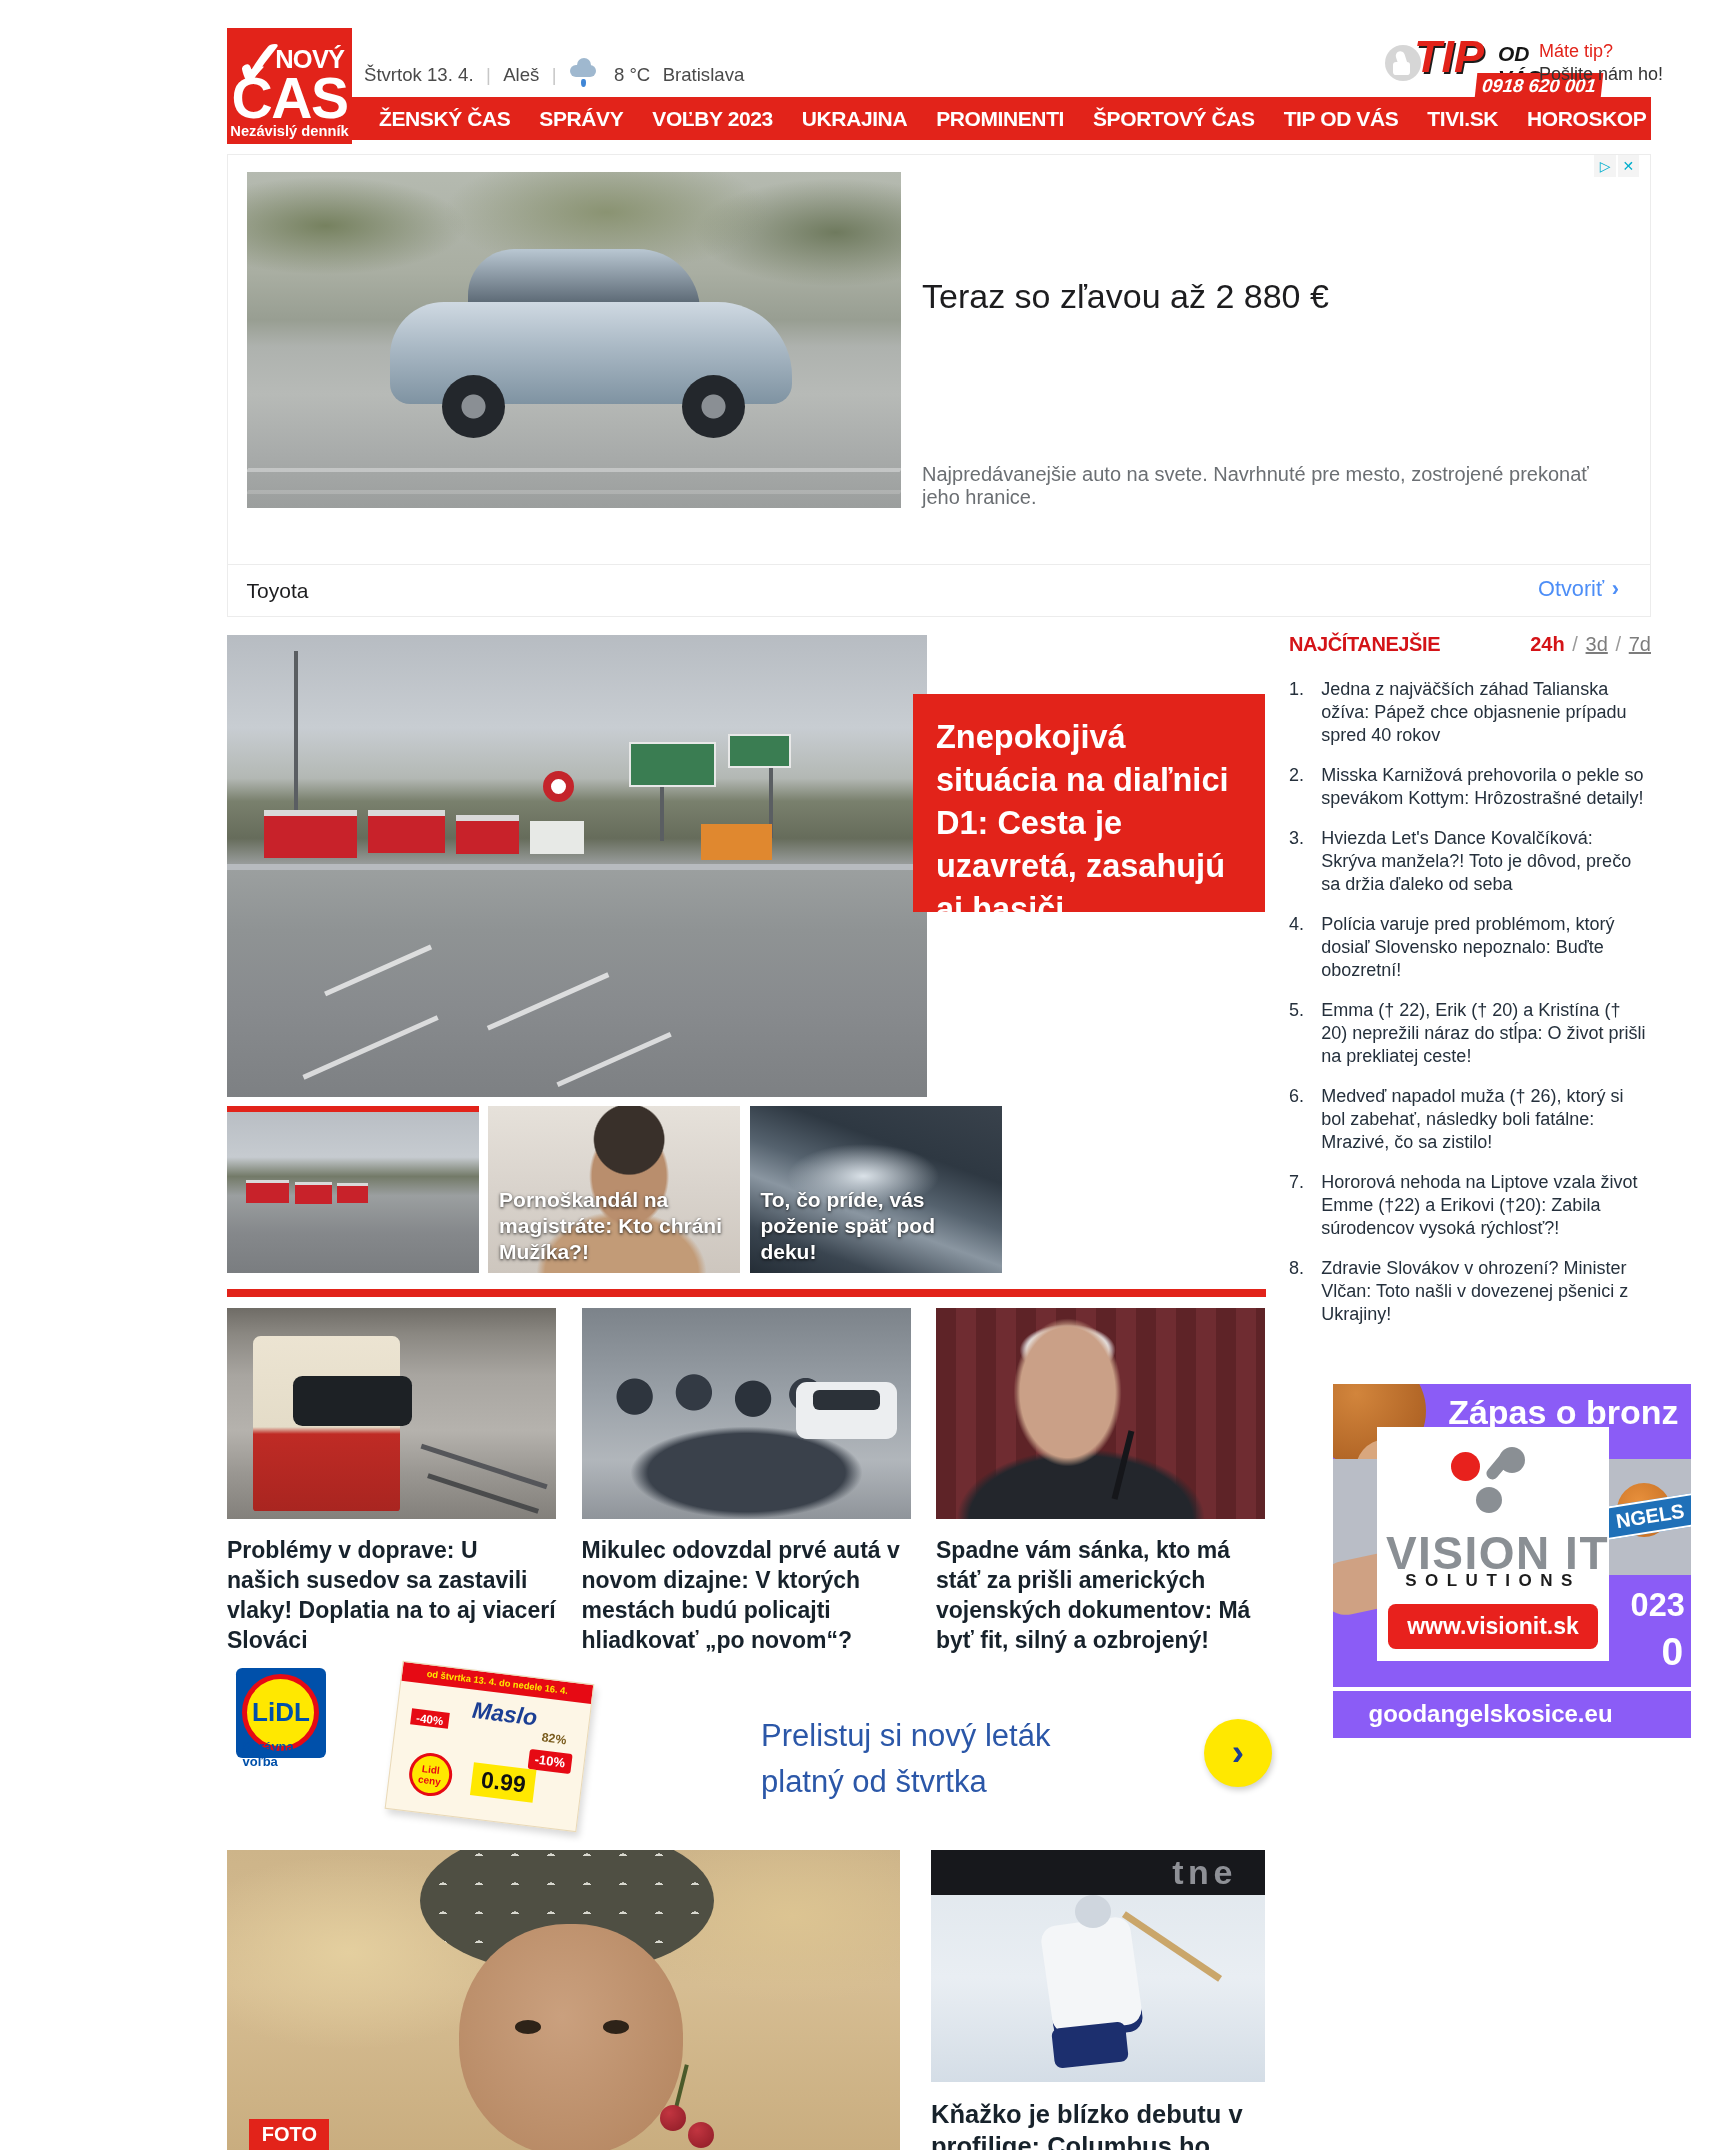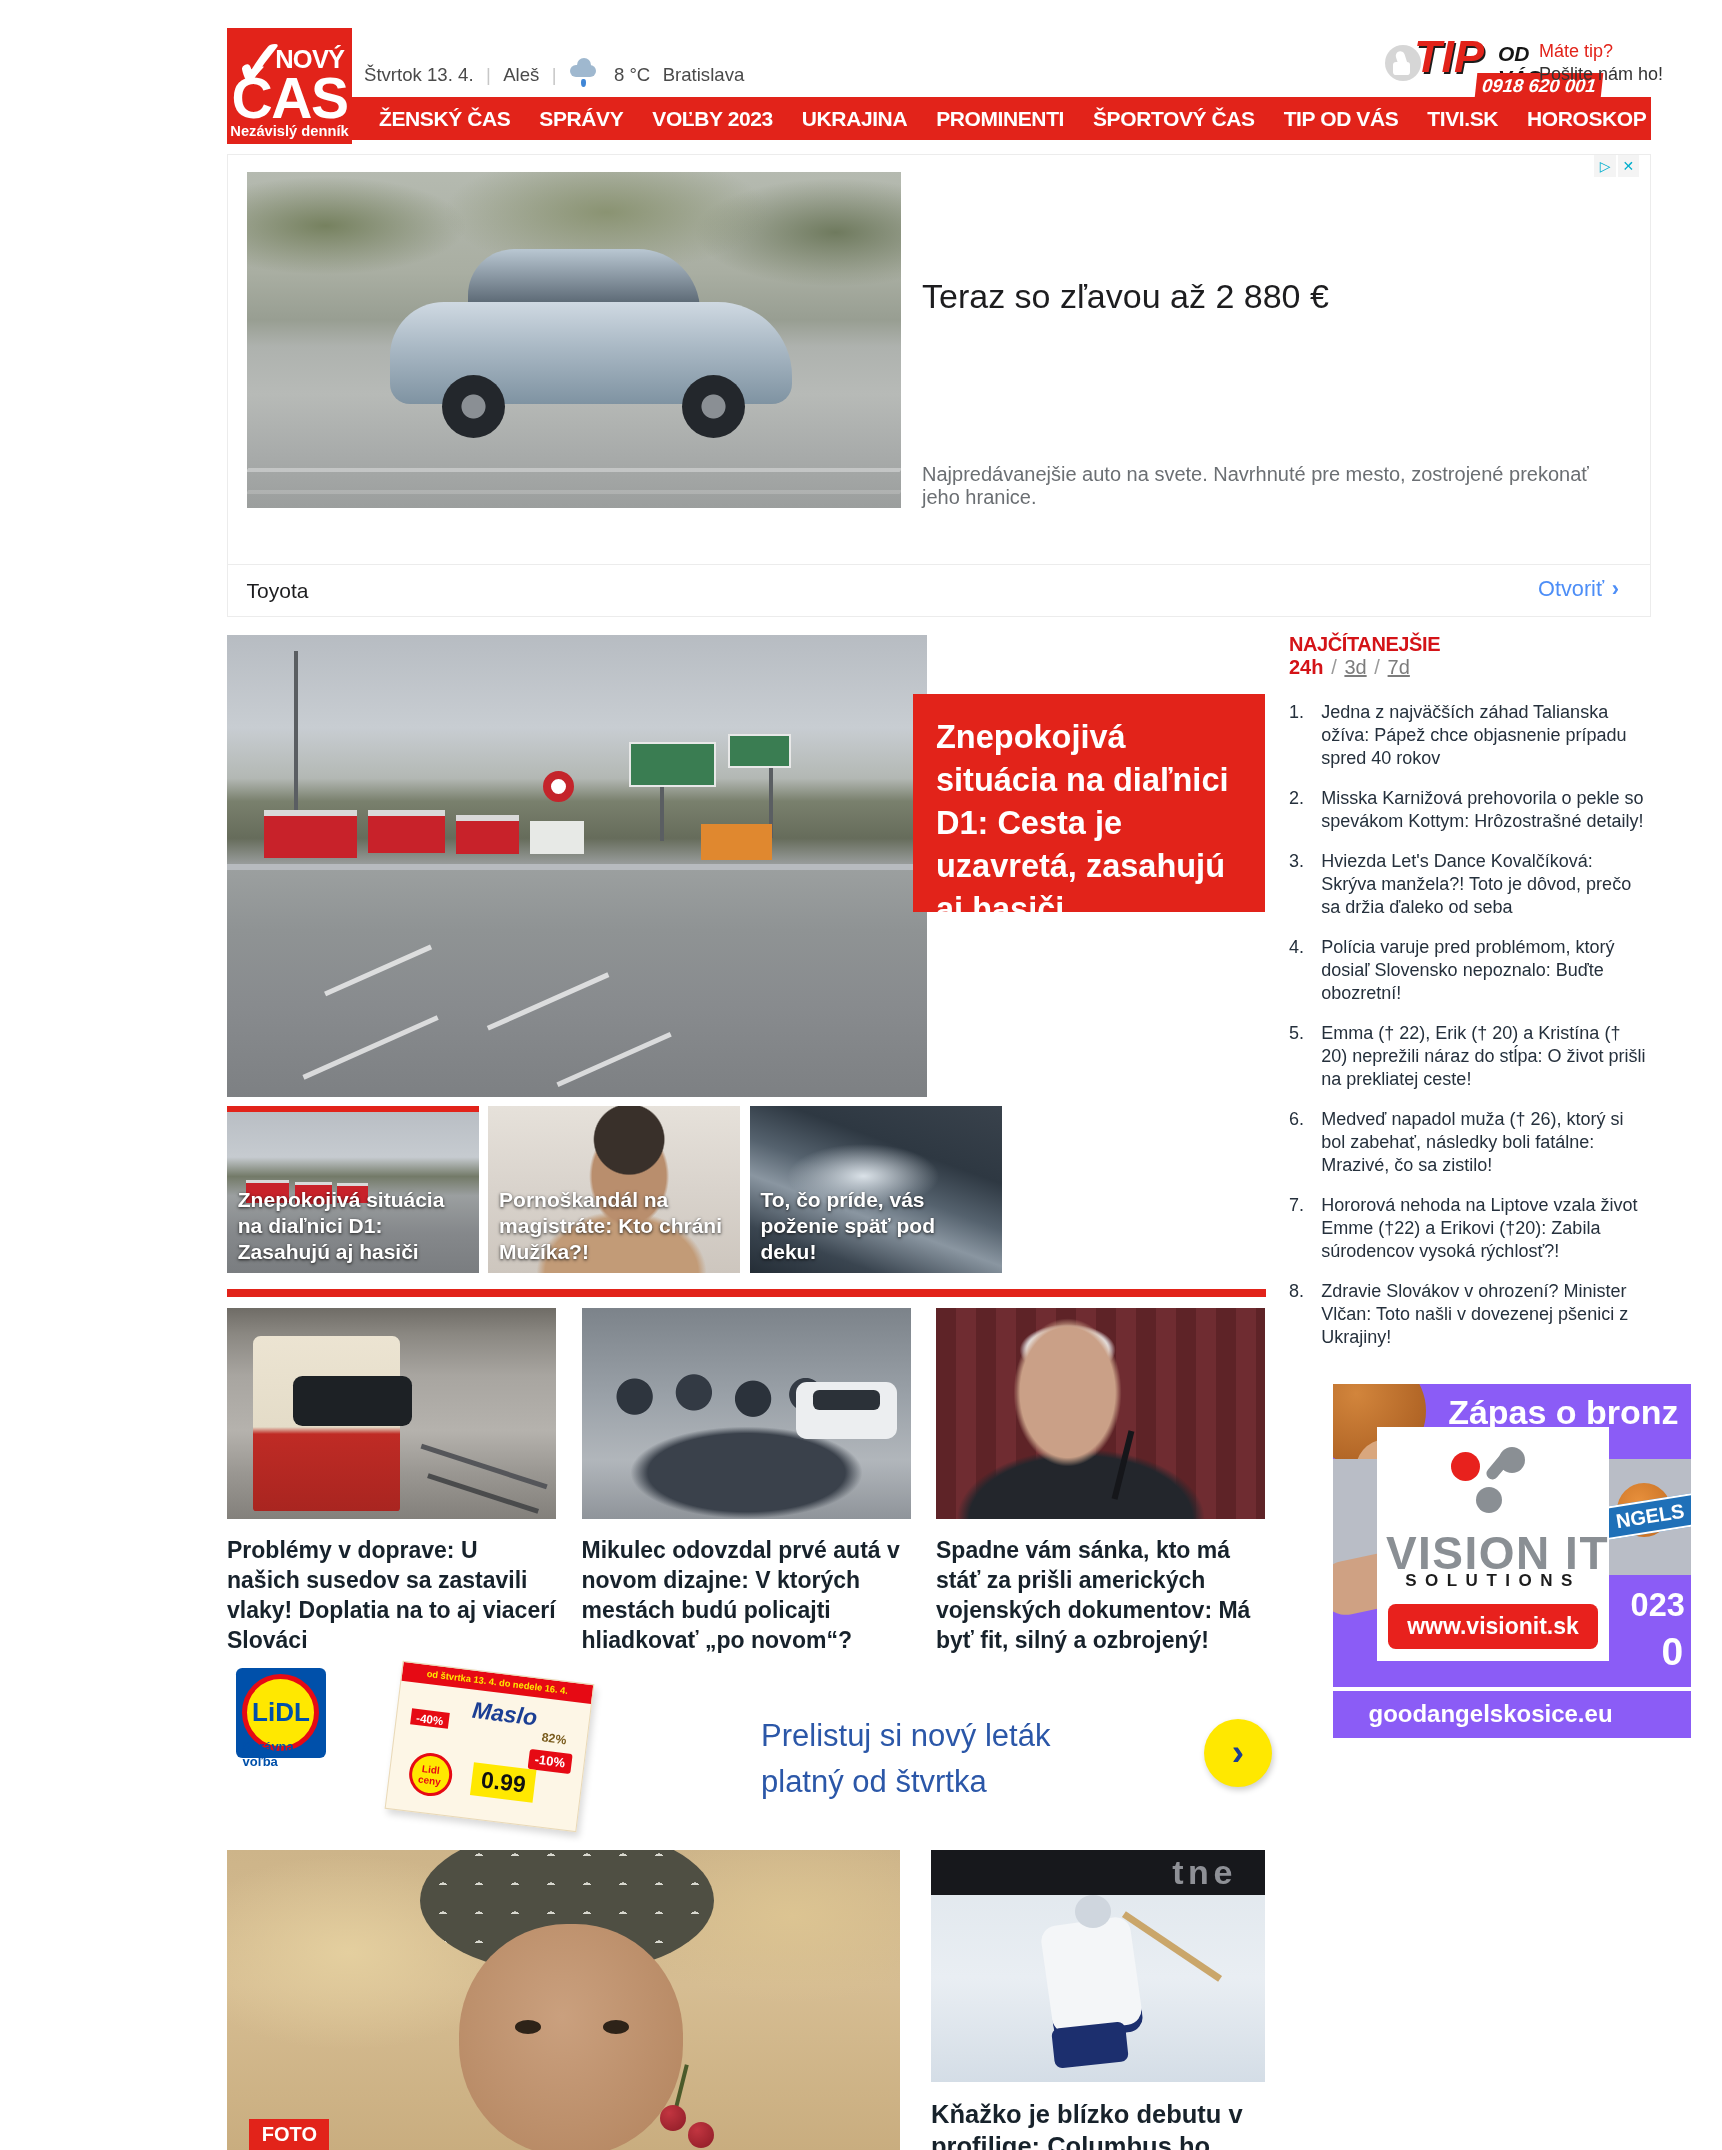--- a/index.html
+++ b/index.html
@@ -95,21 +95,21 @@
   .h-orange { position:absolute; left:474px; top:189px; width:71px; height:36px; background:#e0882f; }
   .h-rail { position:absolute; left:0; top:229px; width:100%; height:6.2px; background:#b7bbbf; }
   .h-mark { position:absolute; height:4.6px; background:rgba(255,255,255,.7); transform:rotate(-24deg); }
   .hm1 { left:93px; top:333px; width:116px; } .hm2 { left:255px; top:364px; width:132px; }
   .hm3 { left:70px; top:410px; width:147px; }  .hm4 { left:325px; top:422px; width:124px; }
   .hero-redbox { left:913px; top:694px; width:352px; height:218px; background:#e2231a; color:#fff;
     padding:21.7px 23px; font-size:32.5px; line-height:43px; font-weight:bold; cursor:pointer; z-index:4; }
 
   
   .mostread { left:1289px; top:633px; width:362px; }
-  .mr-head { display:flex; justify-content:space-between; align-items:baseline;flex-direction:column; }
+  .mr-head { display:flex; justify-content:space-between; align-items:baseline; }
   .mr-title { color:#d41317; font-weight:bold; font-size:20px; letter-spacing:-0.4px; }
   .mr-tabs { font-size:20px; color:#9a9a9a; display:flex; gap:7.7px; }
   .mr-tab { cursor:pointer; }
   .mr-tab.active { color:#d41317; font-weight:bold; }
   .mr-tab.link { text-decoration:underline; color:#7c7c7c; }
   .mr-list { margin-top:21.7px; }
   .mr-item { display:flex; gap:9.3px; margin-bottom:17px; font-size:18px; line-height:23px; color:#25303c; cursor:pointer; }
   .mr-num { width:23px; flex:none; }
 
   
@@ -387,21 +387,20 @@
       <span>Zdravie Slovákov v ohrození? Minister Vlčan: Toto našli v dovezenej pšenici z Ukrajiny!</span>
     </div>
   </div>
 </div>
 
 <div class="abs thumbs">
   <div class="thumb first t1">
     <div class="mini-truck mt1"></div>
       <div class="mini-truck mt2"></div>
       <div class="mini-truck mt3"></div>
-    <div class="thumb-title">Znepokojivá situácia na diaľnici D1: Zasahujú aj hasiči</div>
   </div>
   <div class="thumb t2">
     <div class="thumb-title">Pornoškandál na magistráte: Kto chráni Mužíka?!</div>
   </div>
   <div class="thumb t3">
     <div class="thumb-title">To, čo príde, vás poženie späť pod deku!</div>
   </div>
 </div>
 
 <div class="abs redbar"></div>

